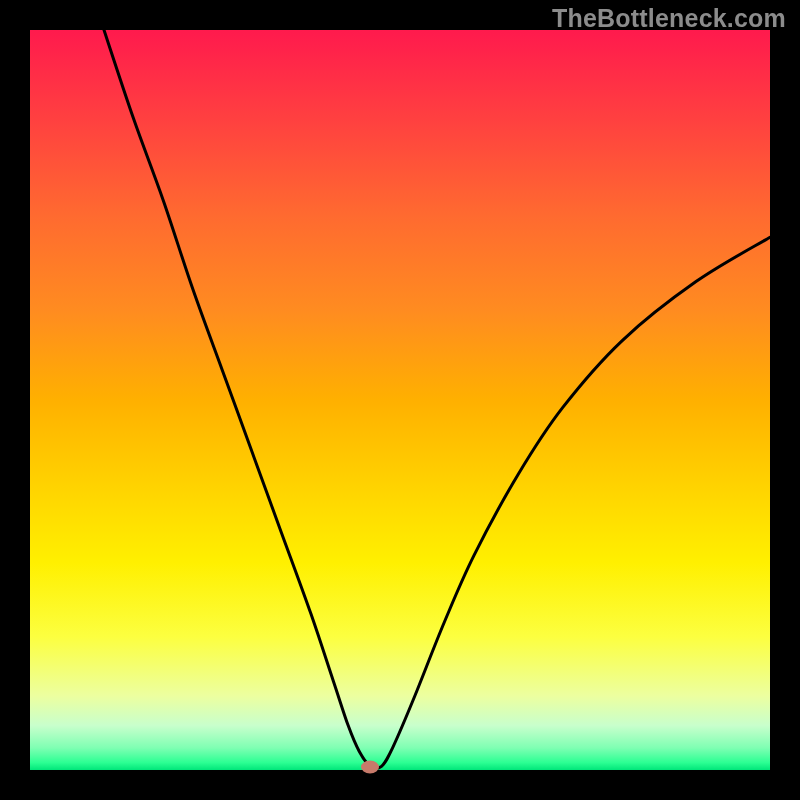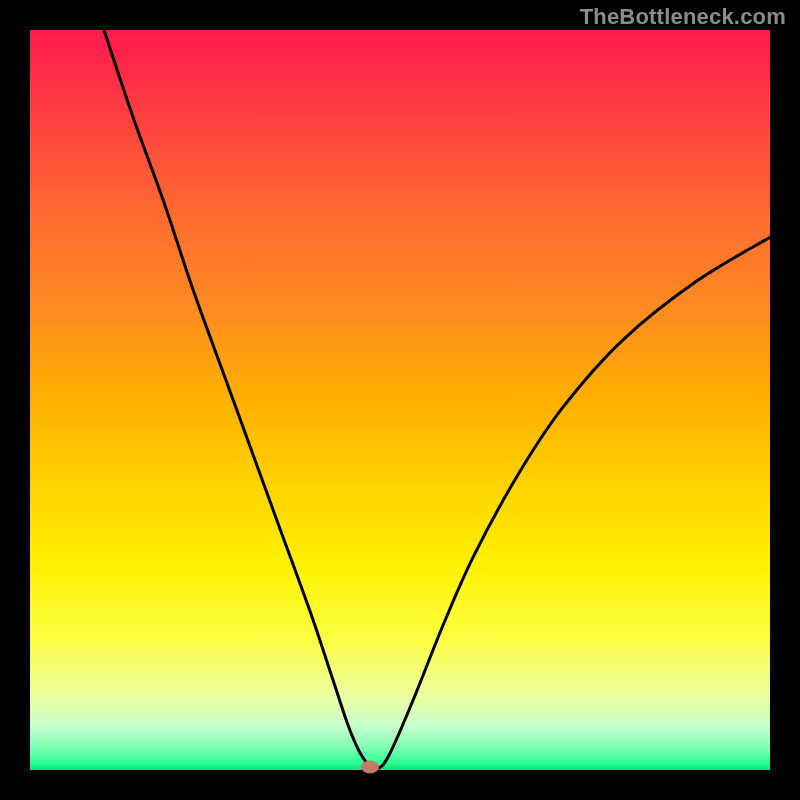--- a/index.html
+++ b/index.html
@@ -52,21 +52,21 @@
     height: 13px;
     border-radius: 50%;
     background: #c77a6a;
     transform: translate(-50%, -50%);
   }
   .watermark {
     position: absolute;
     top: 4px;
     right: 14px;
     font-family: Arial, Helvetica, sans-serif;
-    font-size: 22px;
+    font-size: 25px;
     font-weight: 600;
     color: #8c8c8c;
     letter-spacing: 0.2px;
   }
 </style>
 </head>
 <body>
 <div class="outer">
   <div class="watermark">TheBottleneck.com</div>
   <div class="plot-area">

